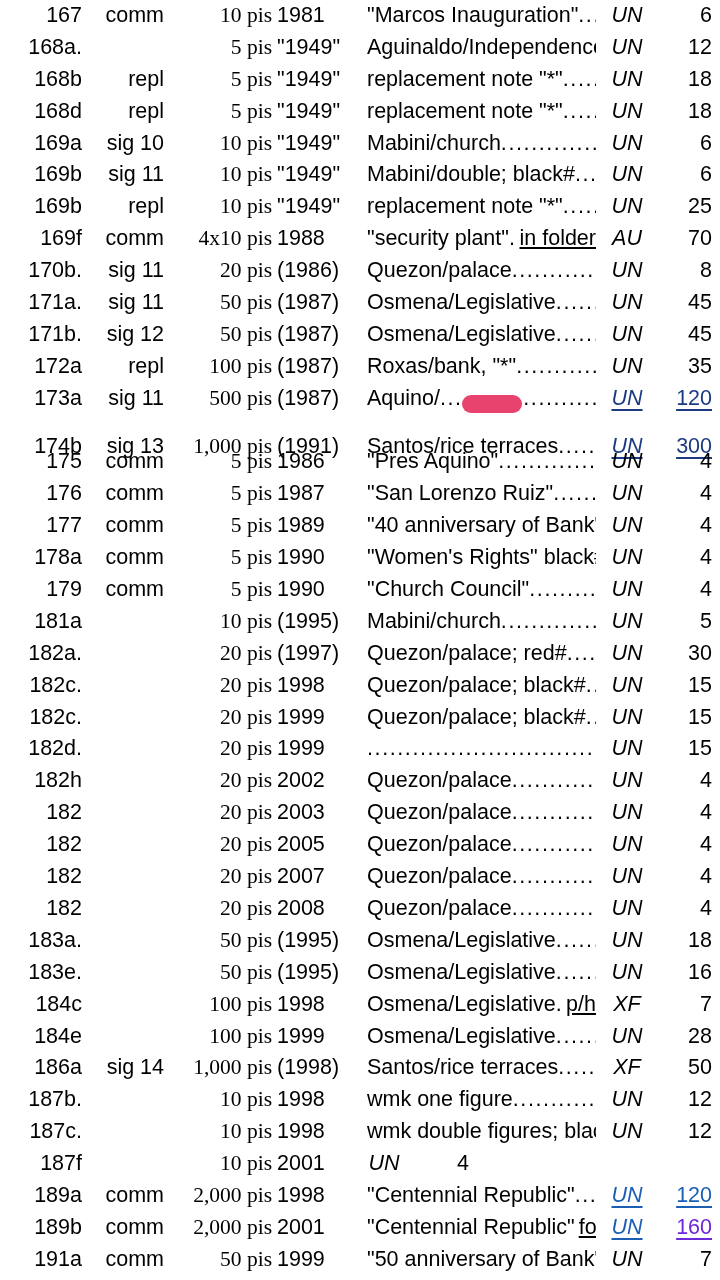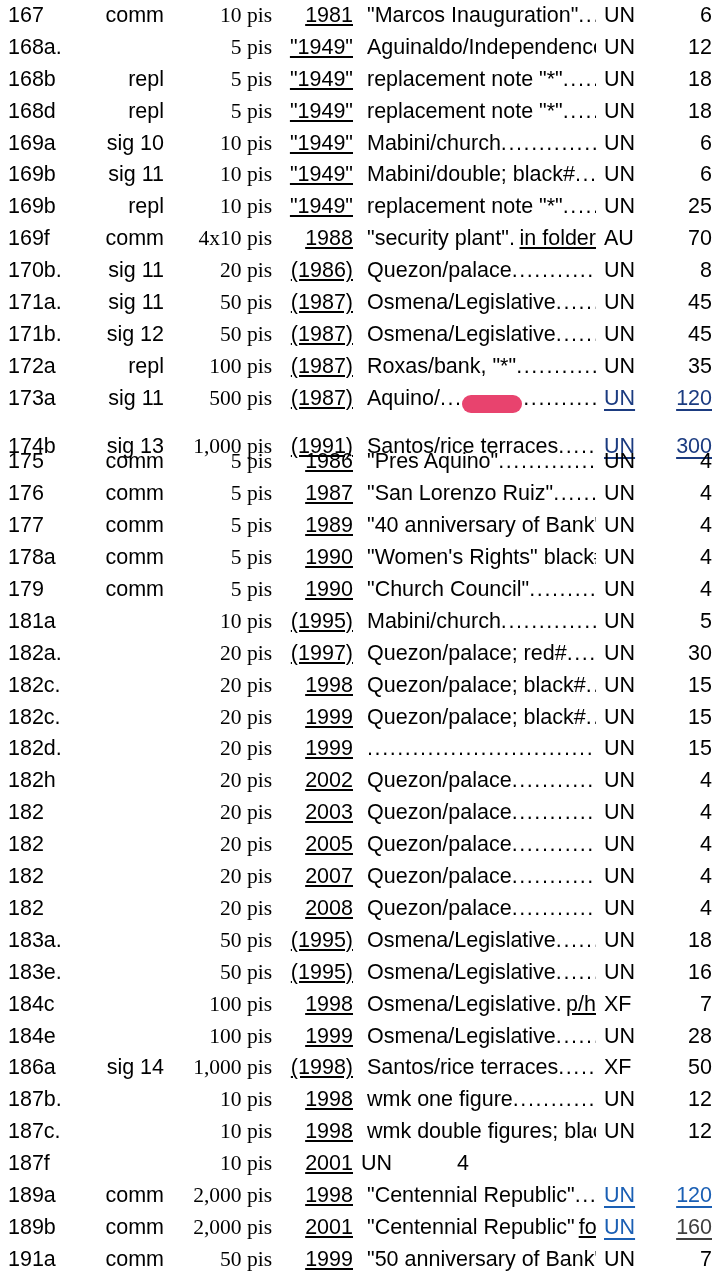--- a/index.html
+++ b/index.html
@@ -25,36 +25,35 @@
     width: 720px;
     box-sizing: border-box;
     padding-left: 8px;
     padding-right: 8px;
     font-size: 21.5px;
     line-height: 31.9px;
     white-space: nowrap;
   }
   .c-cat {
     flex: 0 0 74px;
-    text-align: left;
+    text-align: right;
   }
   .c-type {
     flex: 0 0 82px;
     text-align: right;
   }
   .c-denom {
     flex: 0 0 108px;
     text-align: right;
     padding-right: 5px;
     font-family: Liberation Serif, serif;
   }
   .c-year {
     flex: 0 0 76px;
-    text-align: right;
-    text-decoration: underline;
+    text-align: left;
   }
   .c-desc {
     flex: 1 1 auto;
     overflow: hidden;
     position: relative;
     padding-left: 14px;
     display: flex;
     align-items: baseline;
     min-width: 0;
   }
@@ -68,22 +67,23 @@
     letter-spacing: 1.6px;
     min-width: 0;
   }
   .desc-suffix {
     flex: 0 0 auto;
     padding-left: 4px;
     text-decoration: underline;
   }
   .c-grade {
     flex: 0 0 46px;
-    text-align: left;
+    text-align: center;
     padding-left: 8px;
+    font-style: italic;
   }
   .c-price {
     flex: 0 0 62px;
     text-align: right;
   }
   
   .row.link-dark .c-grade,
   .row.link-dark .c-price {
     color: #1b3b80;
     text-decoration: underline;
@@ -580,21 +580,21 @@
         <div class="c-cat">189b</div>
         <div class="c-type">comm</div>
         <div class="c-denom">2,000 pis</div>
         <div class="c-year">2001</div>
         <div class="c-desc">
           <span class="desc-text">"Centennial Republic"</span>
           <span class="desc-leader">........................................................................................................................</span>
           <span class="desc-suffix">folder</span>
         </div>
         <div class="c-grade" style="color: rgb(26, 95, 180);">UN</div>
-        <div class="c-price" style="color: #404040;">160</div>
+        <div class="c-price" style="color: #6d28d9;">160</div>
       </div>
       <div class="row">
         <div class="c-cat">191a</div>
         <div class="c-type">comm</div>
         <div class="c-denom">50 pis</div>
         <div class="c-year">1999</div>
         <div class="c-desc">
           <span class="desc-text">"50 anniversary of Bank"</span>
           <span class="desc-leader">........................................................................................................................</span>
         </div>

